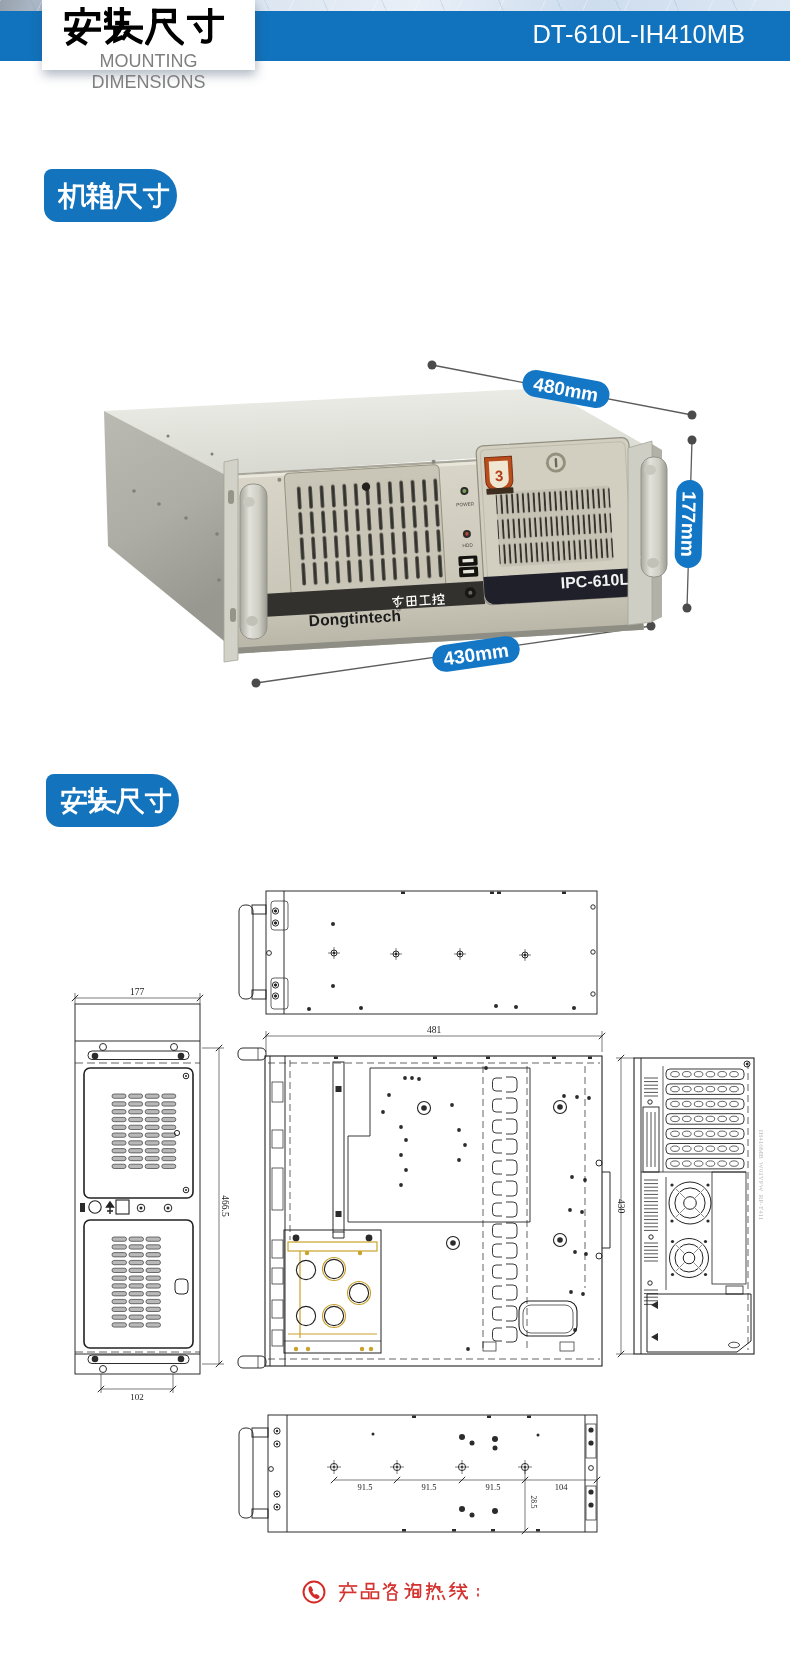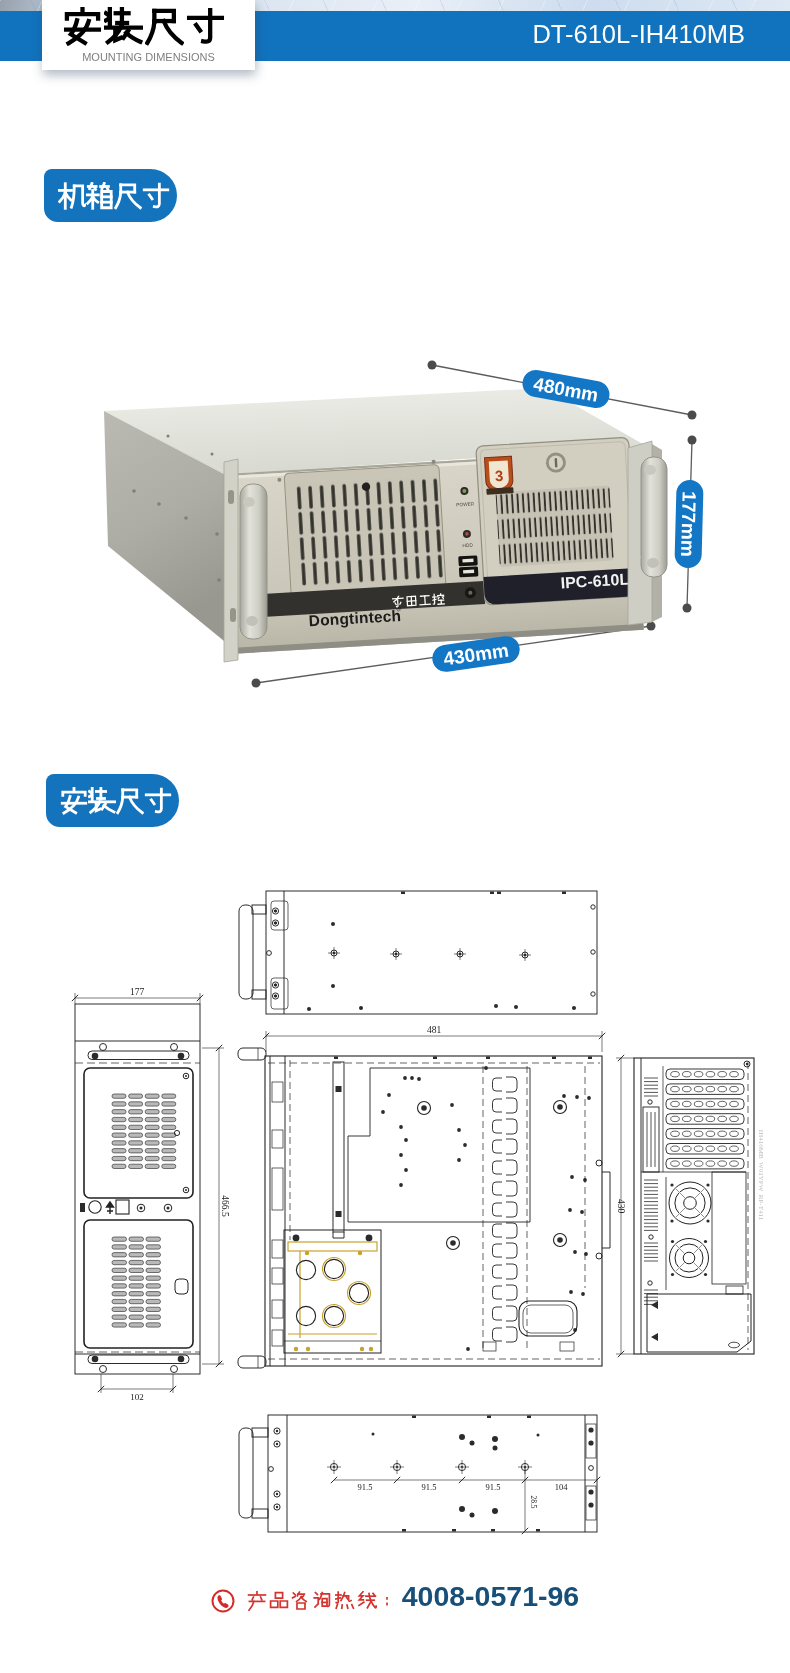--- a/index.html
+++ b/index.html
@@ -7,21 +7,21 @@
 .abs{position:absolute}
 .cjk{display:inline-block;vertical-align:top;stroke-width:8.5}
 #ftxt .cjk{vertical-align:-3px}
 
 #hdr-strip{left:0;top:0;width:790px;height:61px;background:linear-gradient(100deg,#97a1ac 0%,#b6c4d4 7%,#d9e3ef 28%,#e9eff7 52%,#cddcee 74%,#dfe9f4 100%)}
 #hdr-lines{left:0;top:0;width:790px;height:61px;background:
  repeating-linear-gradient(115deg,rgba(255,255,255,.3) 0 1px,transparent 1px 38px),
  repeating-linear-gradient(65deg,rgba(120,150,190,.18) 0 1px,transparent 1px 53px)}
 #hdr-bar{left:0;top:11px;width:790px;height:50px;background:#1173bd}
 #hdr-card{left:42px;top:0;width:213px;height:70px;background:#fff;box-shadow:1px 5px 10px rgba(50,70,100,.38);text-align:center}
-#hdr-sub{left:42px;top:51px;width:213px;text-align:center;font-size:11px;color:#7f7f7f}
+#hdr-sub{left:42px;top:51px;width:213px;text-align:center;font-size:18px;color:#7f7f7f}
 #hdr-model{top:20px;right:45px;color:#fff;font-size:25.5px;font-weight:normal}
 .lbl{left:44px;width:133px;height:53px;background:#1473bd;border-radius:8px 27px 27px 14px}
 .lbl .cjk{margin-top:13px;stroke-width:10}
 
 #foot{left:0;top:1580px;width:790px;height:40px;text-align:center}
 </style>
 </head>
 <body>
 <svg width="0" height="0" style="position:absolute">
 <defs>
@@ -928,14 +928,13 @@
       </svg><svg class="cjk" width="20" height="20" viewBox="0 0 100 100" style="margin-left:2px">
         <use href="#g-xun"></use>
       </svg><svg class="cjk" width="20" height="20" viewBox="0 0 100 100" style="margin-left:2px">
         <use href="#g-re"></use>
       </svg><svg class="cjk" width="20" height="20" viewBox="0 0 100 100" style="margin-left:2px">
         <use href="#g-xian"></use>
       </svg><svg class="cjk" width="20" height="20" viewBox="0 0 100 100">
         <use href="#g-colon"></use>
       </svg>
   </span>
-  <span style="color:#174f78;font-size:28.5px;font-weight:bold;vertical-align:2px">4008-0571-96</span>
 </div>
 
 </body></html>

